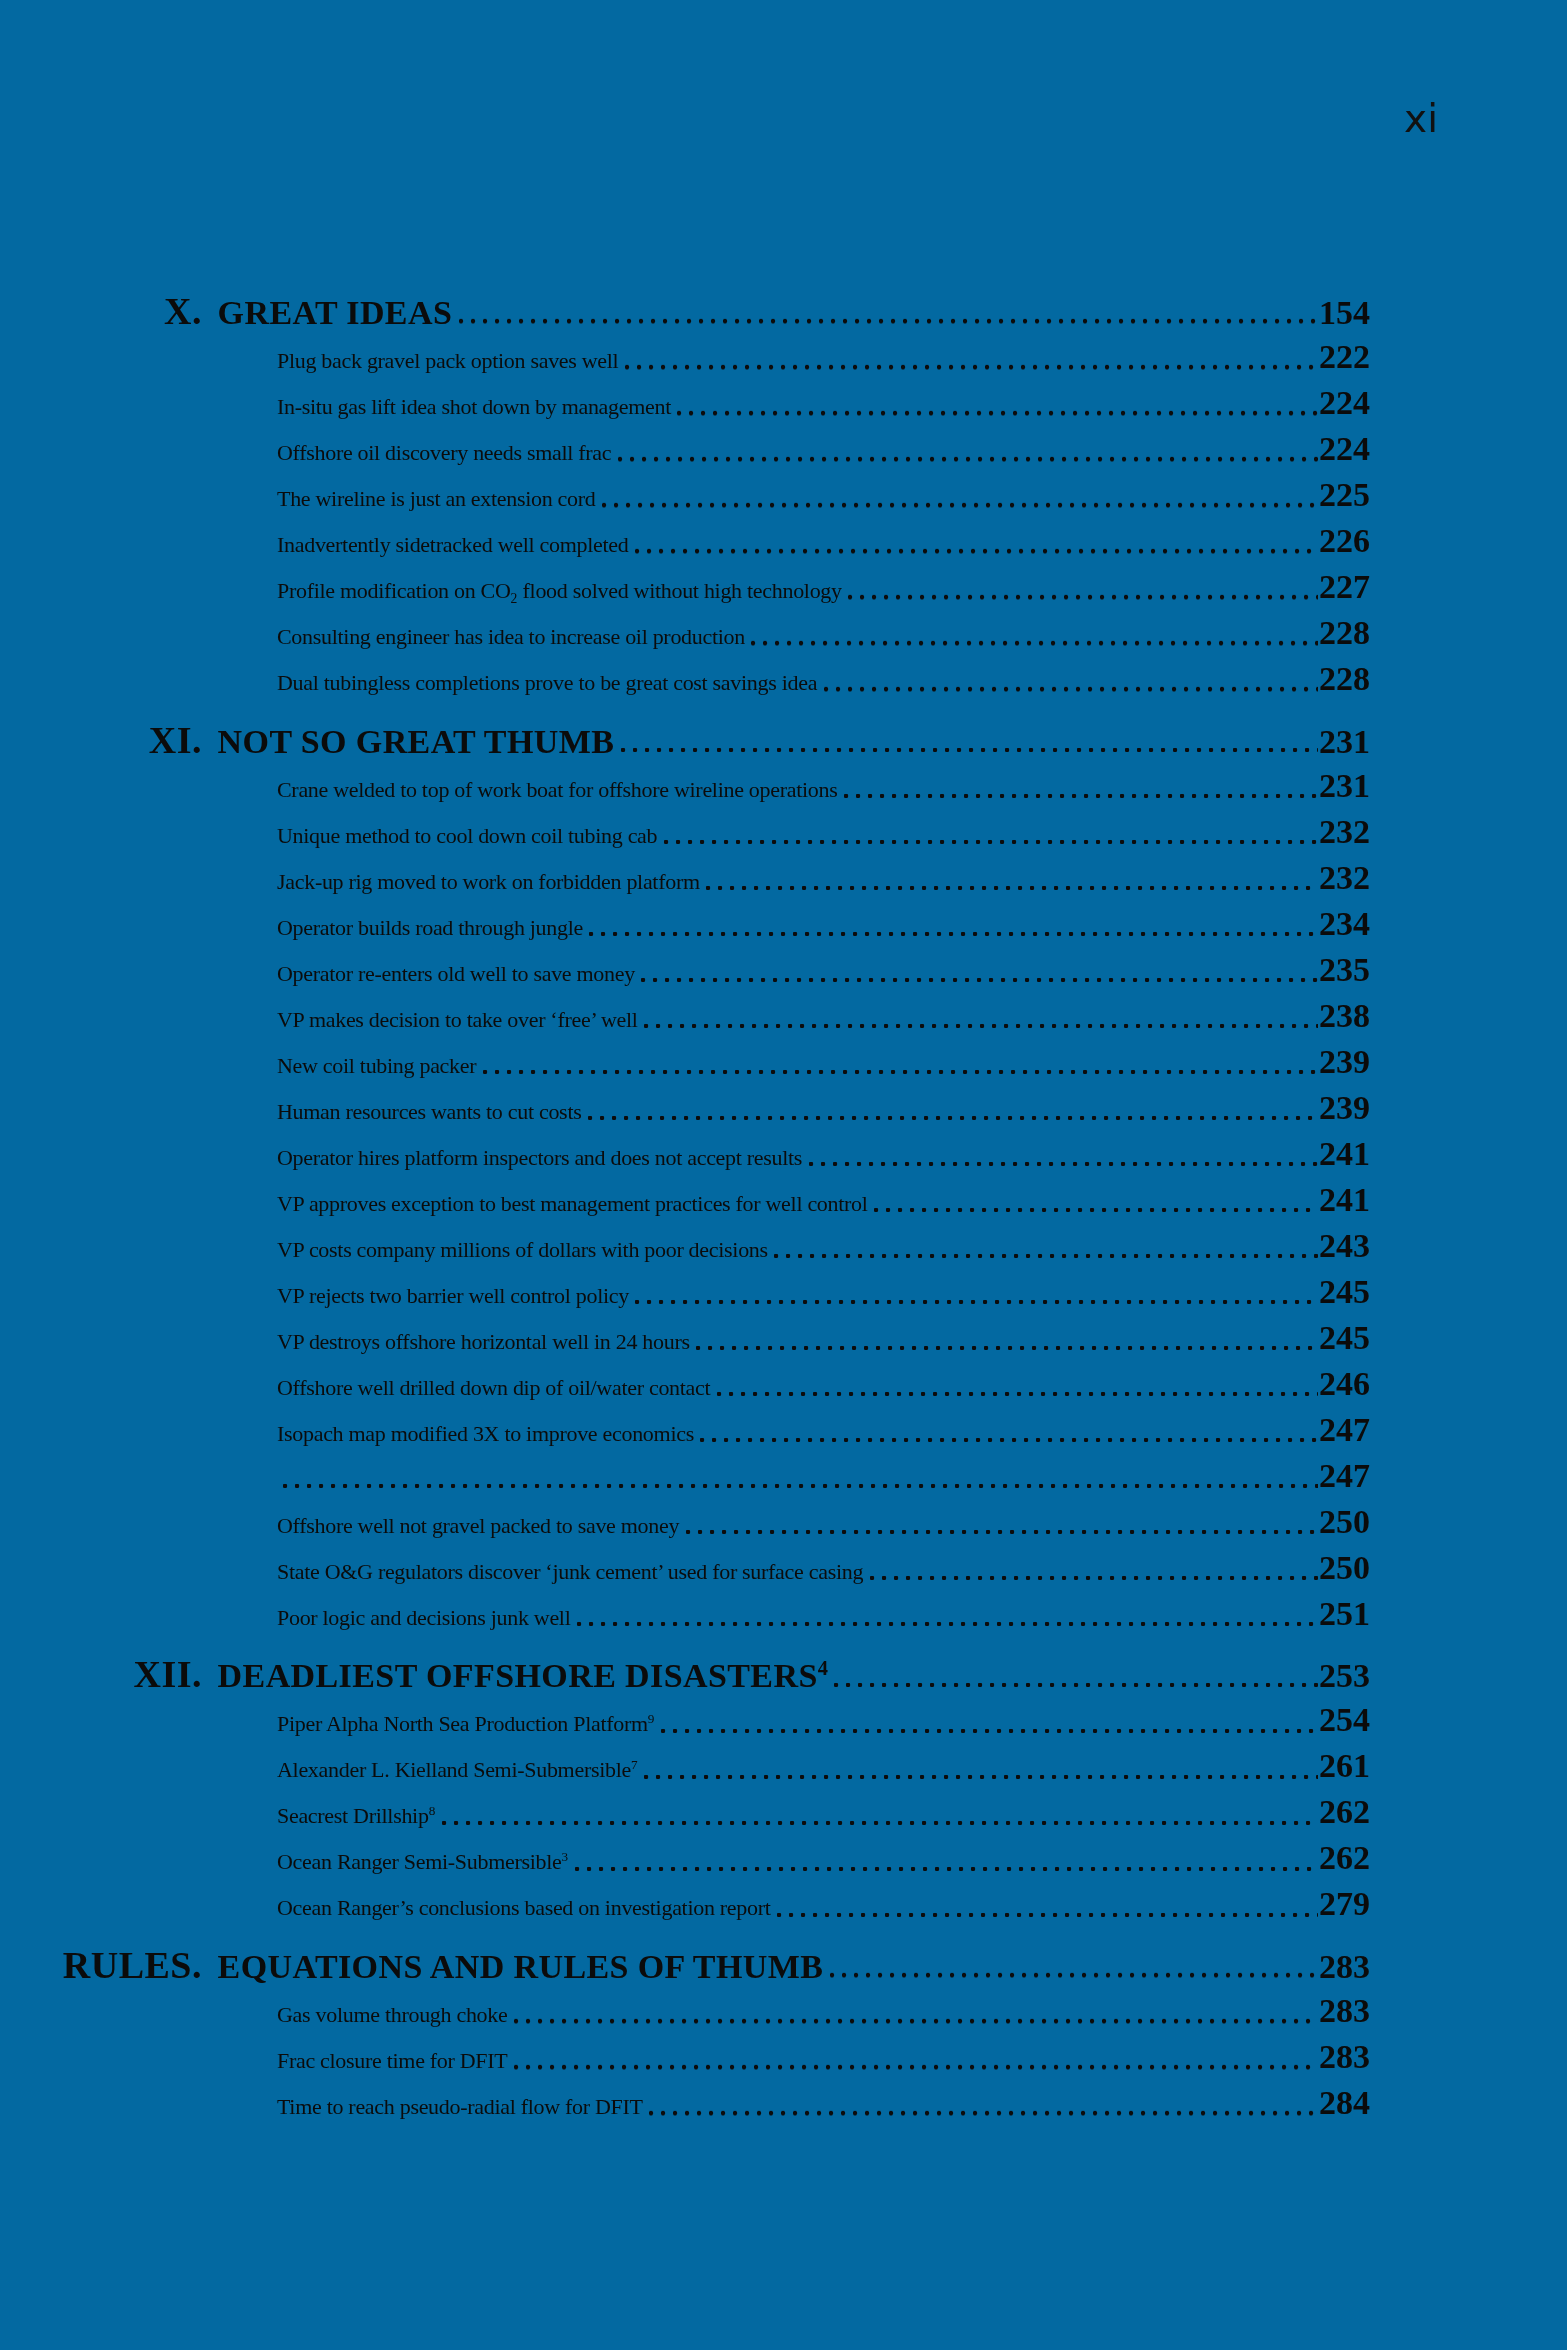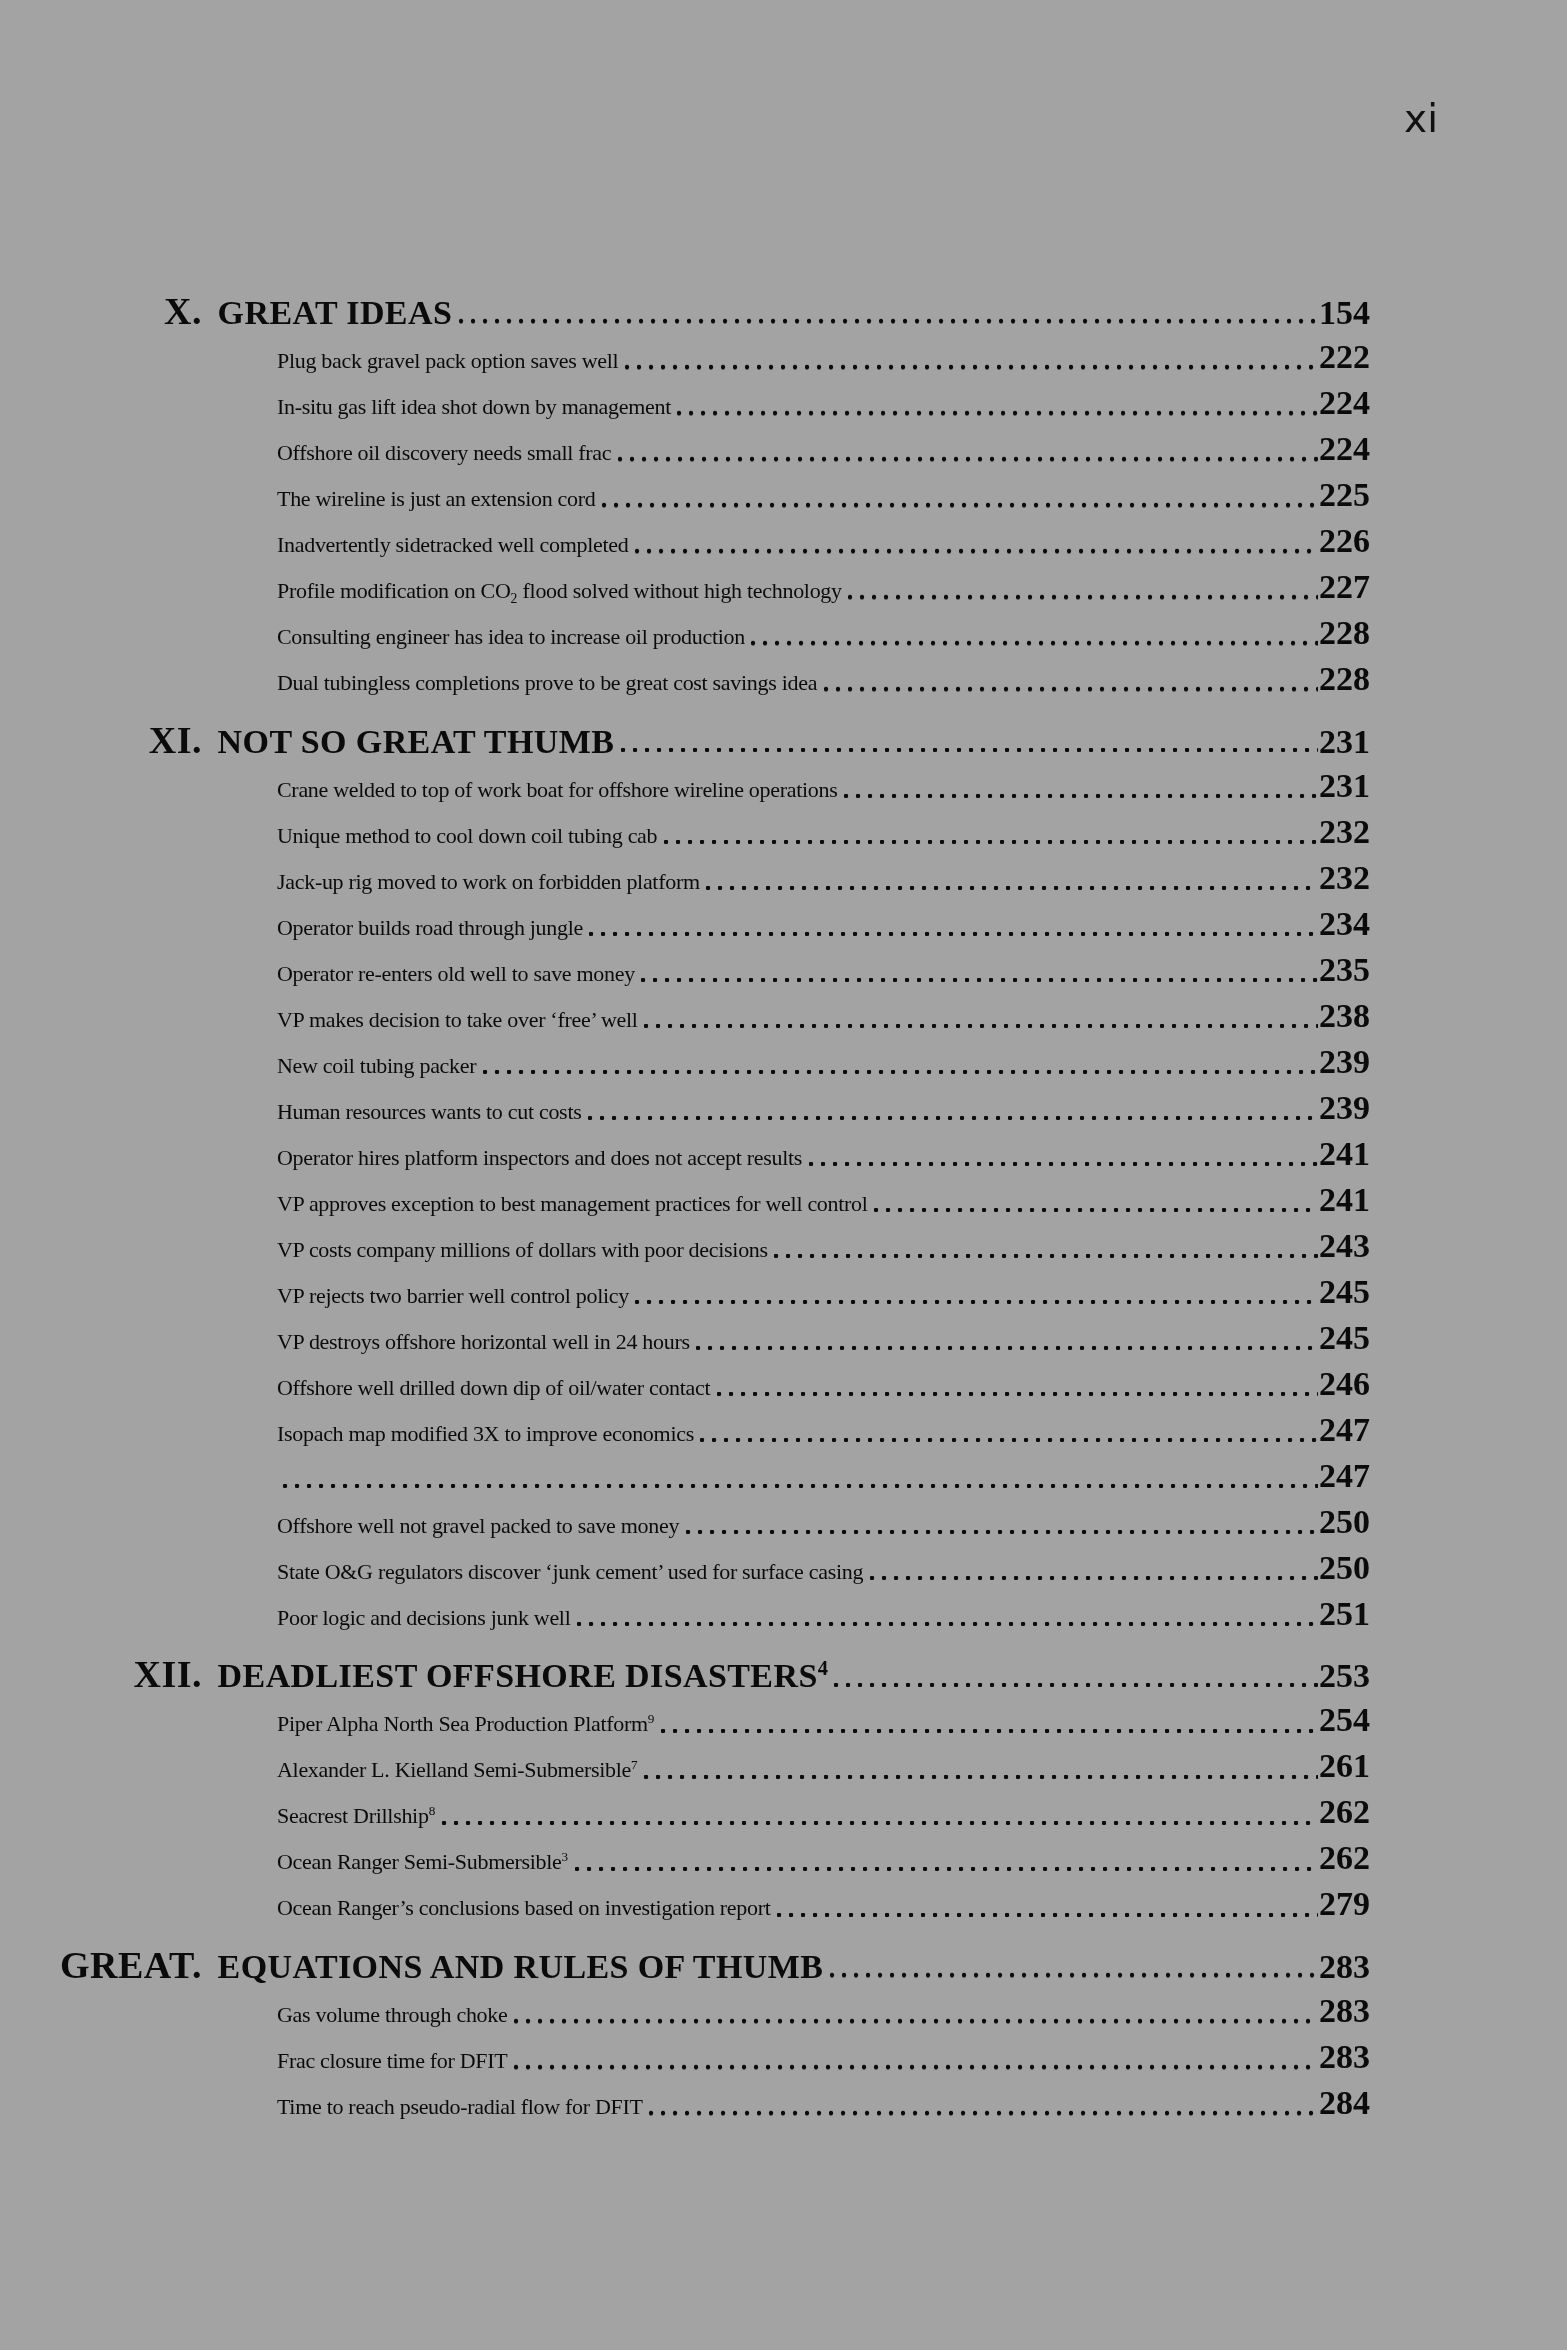--- a/index.html
+++ b/index.html
@@ -1,19 +1,19 @@
 <!DOCTYPE html>
 <html style="font-size:14.7px"><head>
 <meta charset="utf-8">
 <style>
   html,body{margin:0;padding:0;background:#e8e8e8;}
   #page{
     position:relative;
     width:1568px;height:2351px;
-    background:#a3a3a3;
+    background:#0369a1;
     overflow:hidden;
     font-family:"Liberation Serif","DejaVu Serif",serif;
     color:#0b0b0b;
   }
   #corner{
     position:absolute;top:99px;right:130px;
     font-family:"DejaVu Sans","Liberation Sans",sans-serif;
     font-size:39px;line-height:1;color:#111;
   }
   #toc{
@@ -238,21 +238,21 @@
           <span class="pg">262</span>
         </div>
         <div class="row ent">
           <span class="label">Ocean Ranger’s conclusions based on investigation report</span>
           <span class="dots"></span>
           <span class="pg">279</span>
         </div>
       </div>
       <div class="section">
         <div class="row head">
-          <span class="num">GREAT.</span>
+          <span class="num">RULES.</span>
           <span class="title">EQUATIONS AND RULES OF THUMB</span>
           <span class="dots"></span>
           <span class="pg">283</span>
         </div>
         <div class="row ent">
           <span class="label">Gas volume through choke</span>
           <span class="dots"></span>
           <span class="pg">283</span>
         </div>
         <div class="row ent">

